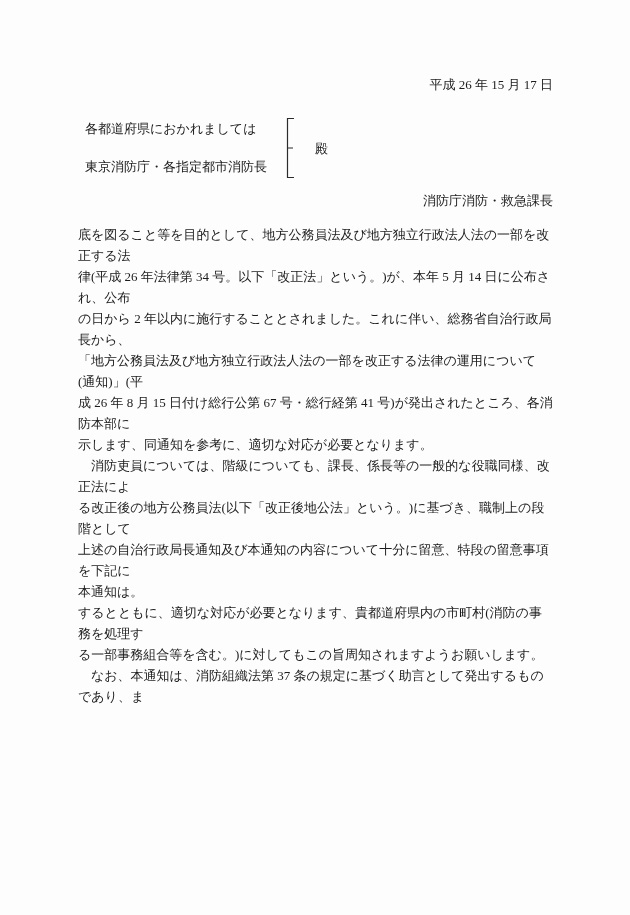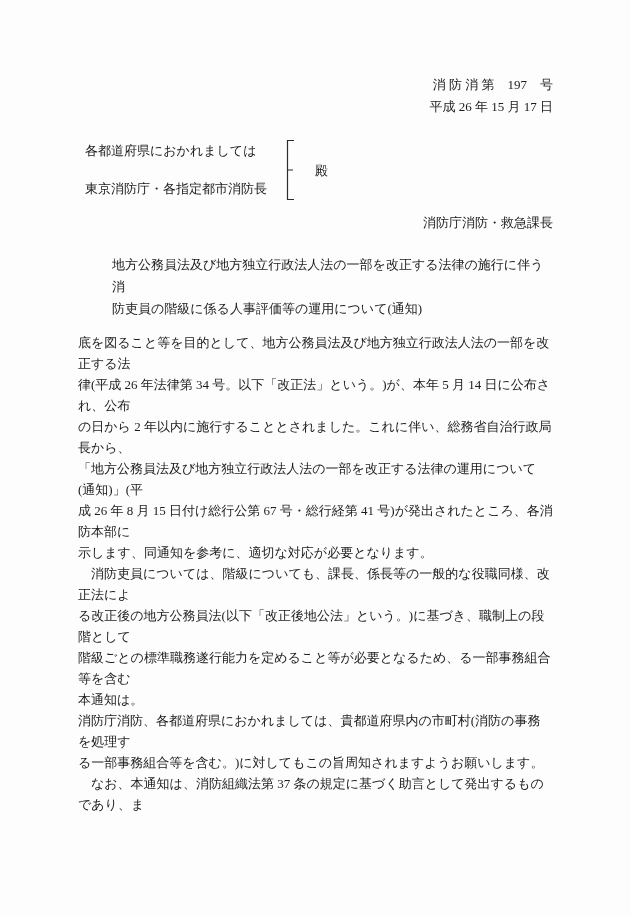--- a/index.html
+++ b/index.html
@@ -46,63 +46,58 @@
   .body-text { margin-top: 12px; }
 
   .doc-line { white-space: pre-wrap; }
 </style>
 </head>
 <body>
 
 <div class="page">
 
   <div class="header-right">
-    <div class="doc-line">消 防 消 第　197　号</div>
     <div class="doc-line">平成 26 年 15 月 17 日</div>
   </div>
 
   <div class="recipients">
     <div class="recipient-names">
       <div class="doc-line">各都道府県におかれましては</div>
       <div class="doc-line">東京消防庁・各指定都市消防長</div>
     </div>
     <span class="bracket-wrap">
       <svg width="18" height="62" viewBox="0 0 18 62" aria-hidden="true">
         <path d="M13 1.5 H6.5 V60.5 H13 M6.5 31 H12" fill="none" stroke="#2b2b2b" stroke-width="1.2"></path>
       </svg>
     </span>
     <div class="honorific">殿</div>
   </div>
 
   <div class="sender">
     <div class="doc-line">消防庁消防・救急課長</div>
   </div>
 
-  <div class="subject">
-      <div class="doc-line">地方公務員法及び地方独立行政法人法の一部を改正する法律の施行に伴う消</div>
-      <div class="doc-line">防吏員の階級に係る人事評価等の運用について(通知)</div>
-    </div>
 
   <div class="body-text">
     <div class="paragraph">
         <div class="doc-line">底を図ること等を目的として、地方公務員法及び地方独立行政法人法の一部を改正する法</div>
         <div class="doc-line">律(平成 26 年法律第 34 号。以下「改正法」という。)が、本年 5 月 14 日に公布され、公布</div>
         <div class="doc-line">の日から 2 年以内に施行することとされました。これに伴い、総務省自治行政局長から、</div>
         <div class="doc-line">「地方公務員法及び地方独立行政法人法の一部を改正する法律の運用について(通知)」(平</div>
         <div class="doc-line">成 26 年 8 月 15 日付け総行公第 67 号・総行経第 41 号)が発出されたところ、各消防本部に</div>
         <div class="doc-line">示します、同通知を参考に、適切な対応が必要となります。</div>
       </div>
     <div class="paragraph">
         <div class="doc-line">　消防吏員については、階級についても、課長、係長等の一般的な役職同様、改正法によ</div>
         <div class="doc-line">る改正後の地方公務員法(以下「改正後地公法」という。)に基づき、職制上の段階として</div>
-        <div class="doc-line">階級ごとの標準職務遂行能力を定めること等が必要となるため、る一部事務組合等を含む</div>
+        <div class="doc-line">上述の自治行政局長通知及び本通知の内容について十分に留意、特段の留意事項を下記に</div>
         <div class="doc-line">本通知は。</div>
       </div>
     <div class="paragraph">
-        <div class="doc-line">消防庁消防、各都道府県におかれましては、貴都道府県内の市町村(消防の事務を処理す</div>
+        <div class="doc-line">するとともに、適切な対応が必要となります、貴都道府県内の市町村(消防の事務を処理す</div>
         <div class="doc-line">る一部事務組合等を含む。)に対してもこの旨周知されますようお願いします。</div>
       </div>
     <div class="paragraph">
         <div class="doc-line">　なお、本通知は、消防組織法第 37 条の規定に基づく助言として発出するものであり、ま</div>
       </div>
   </div>
 
 </div>
 
 </body></html>

